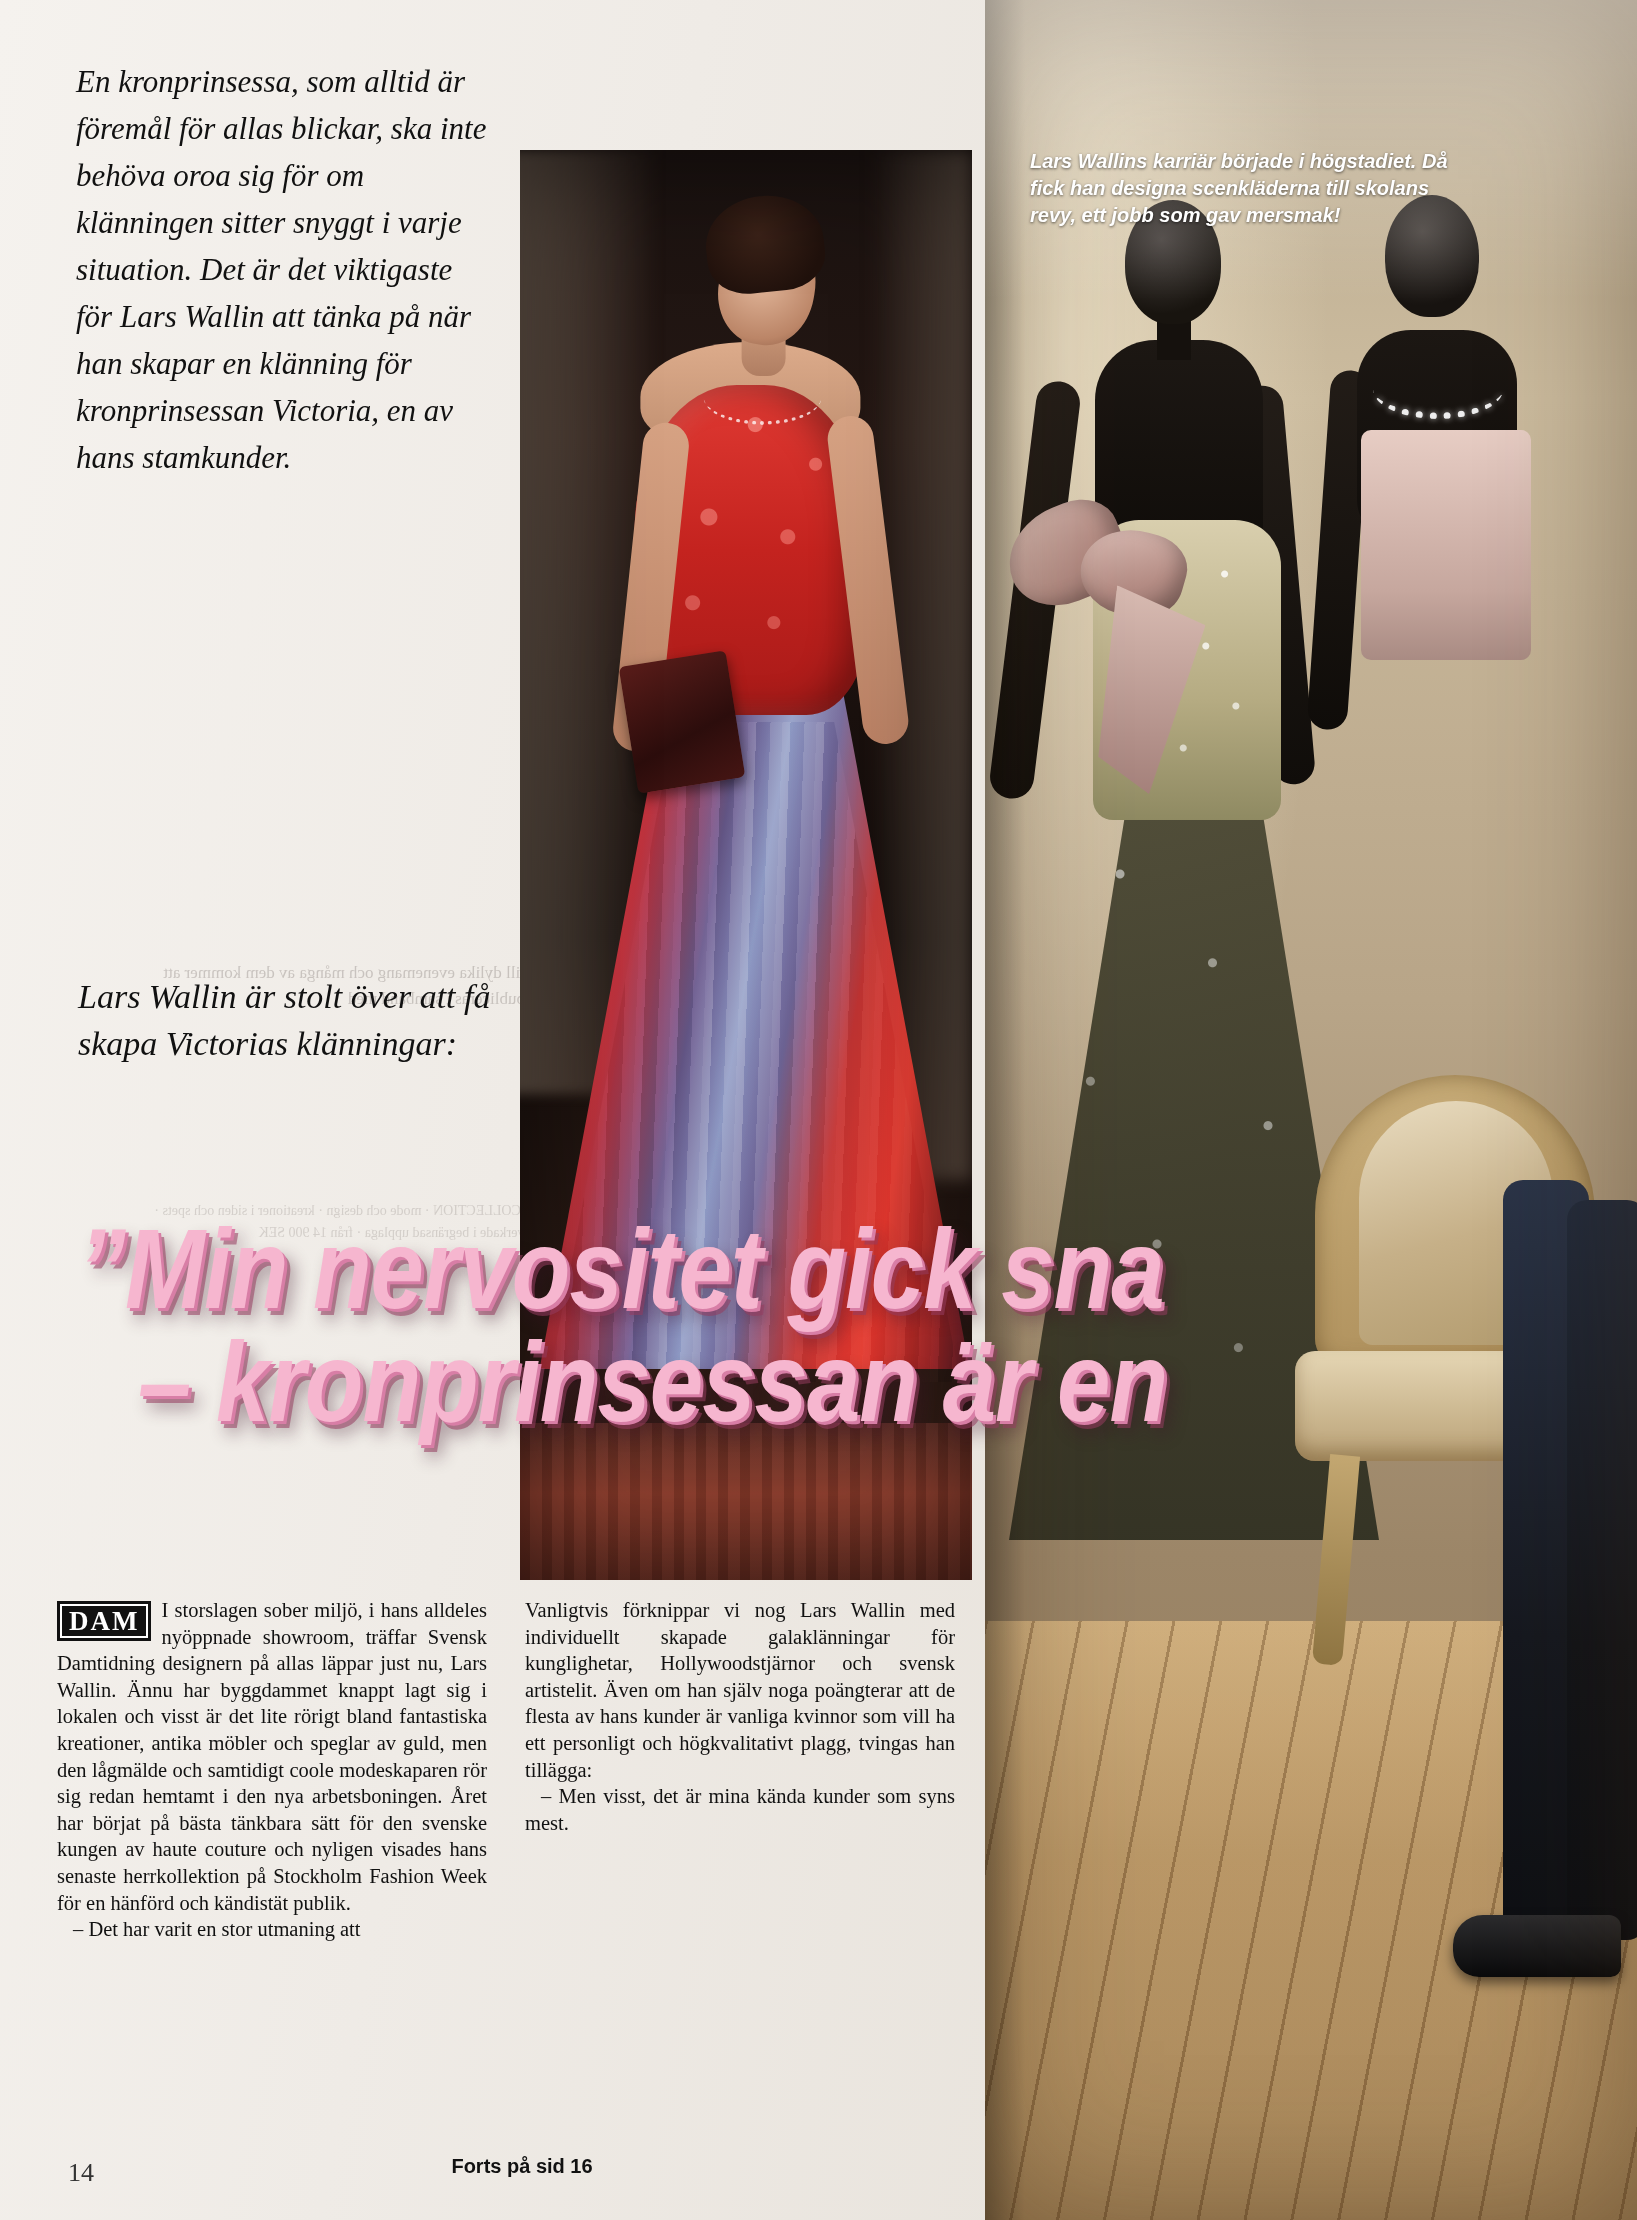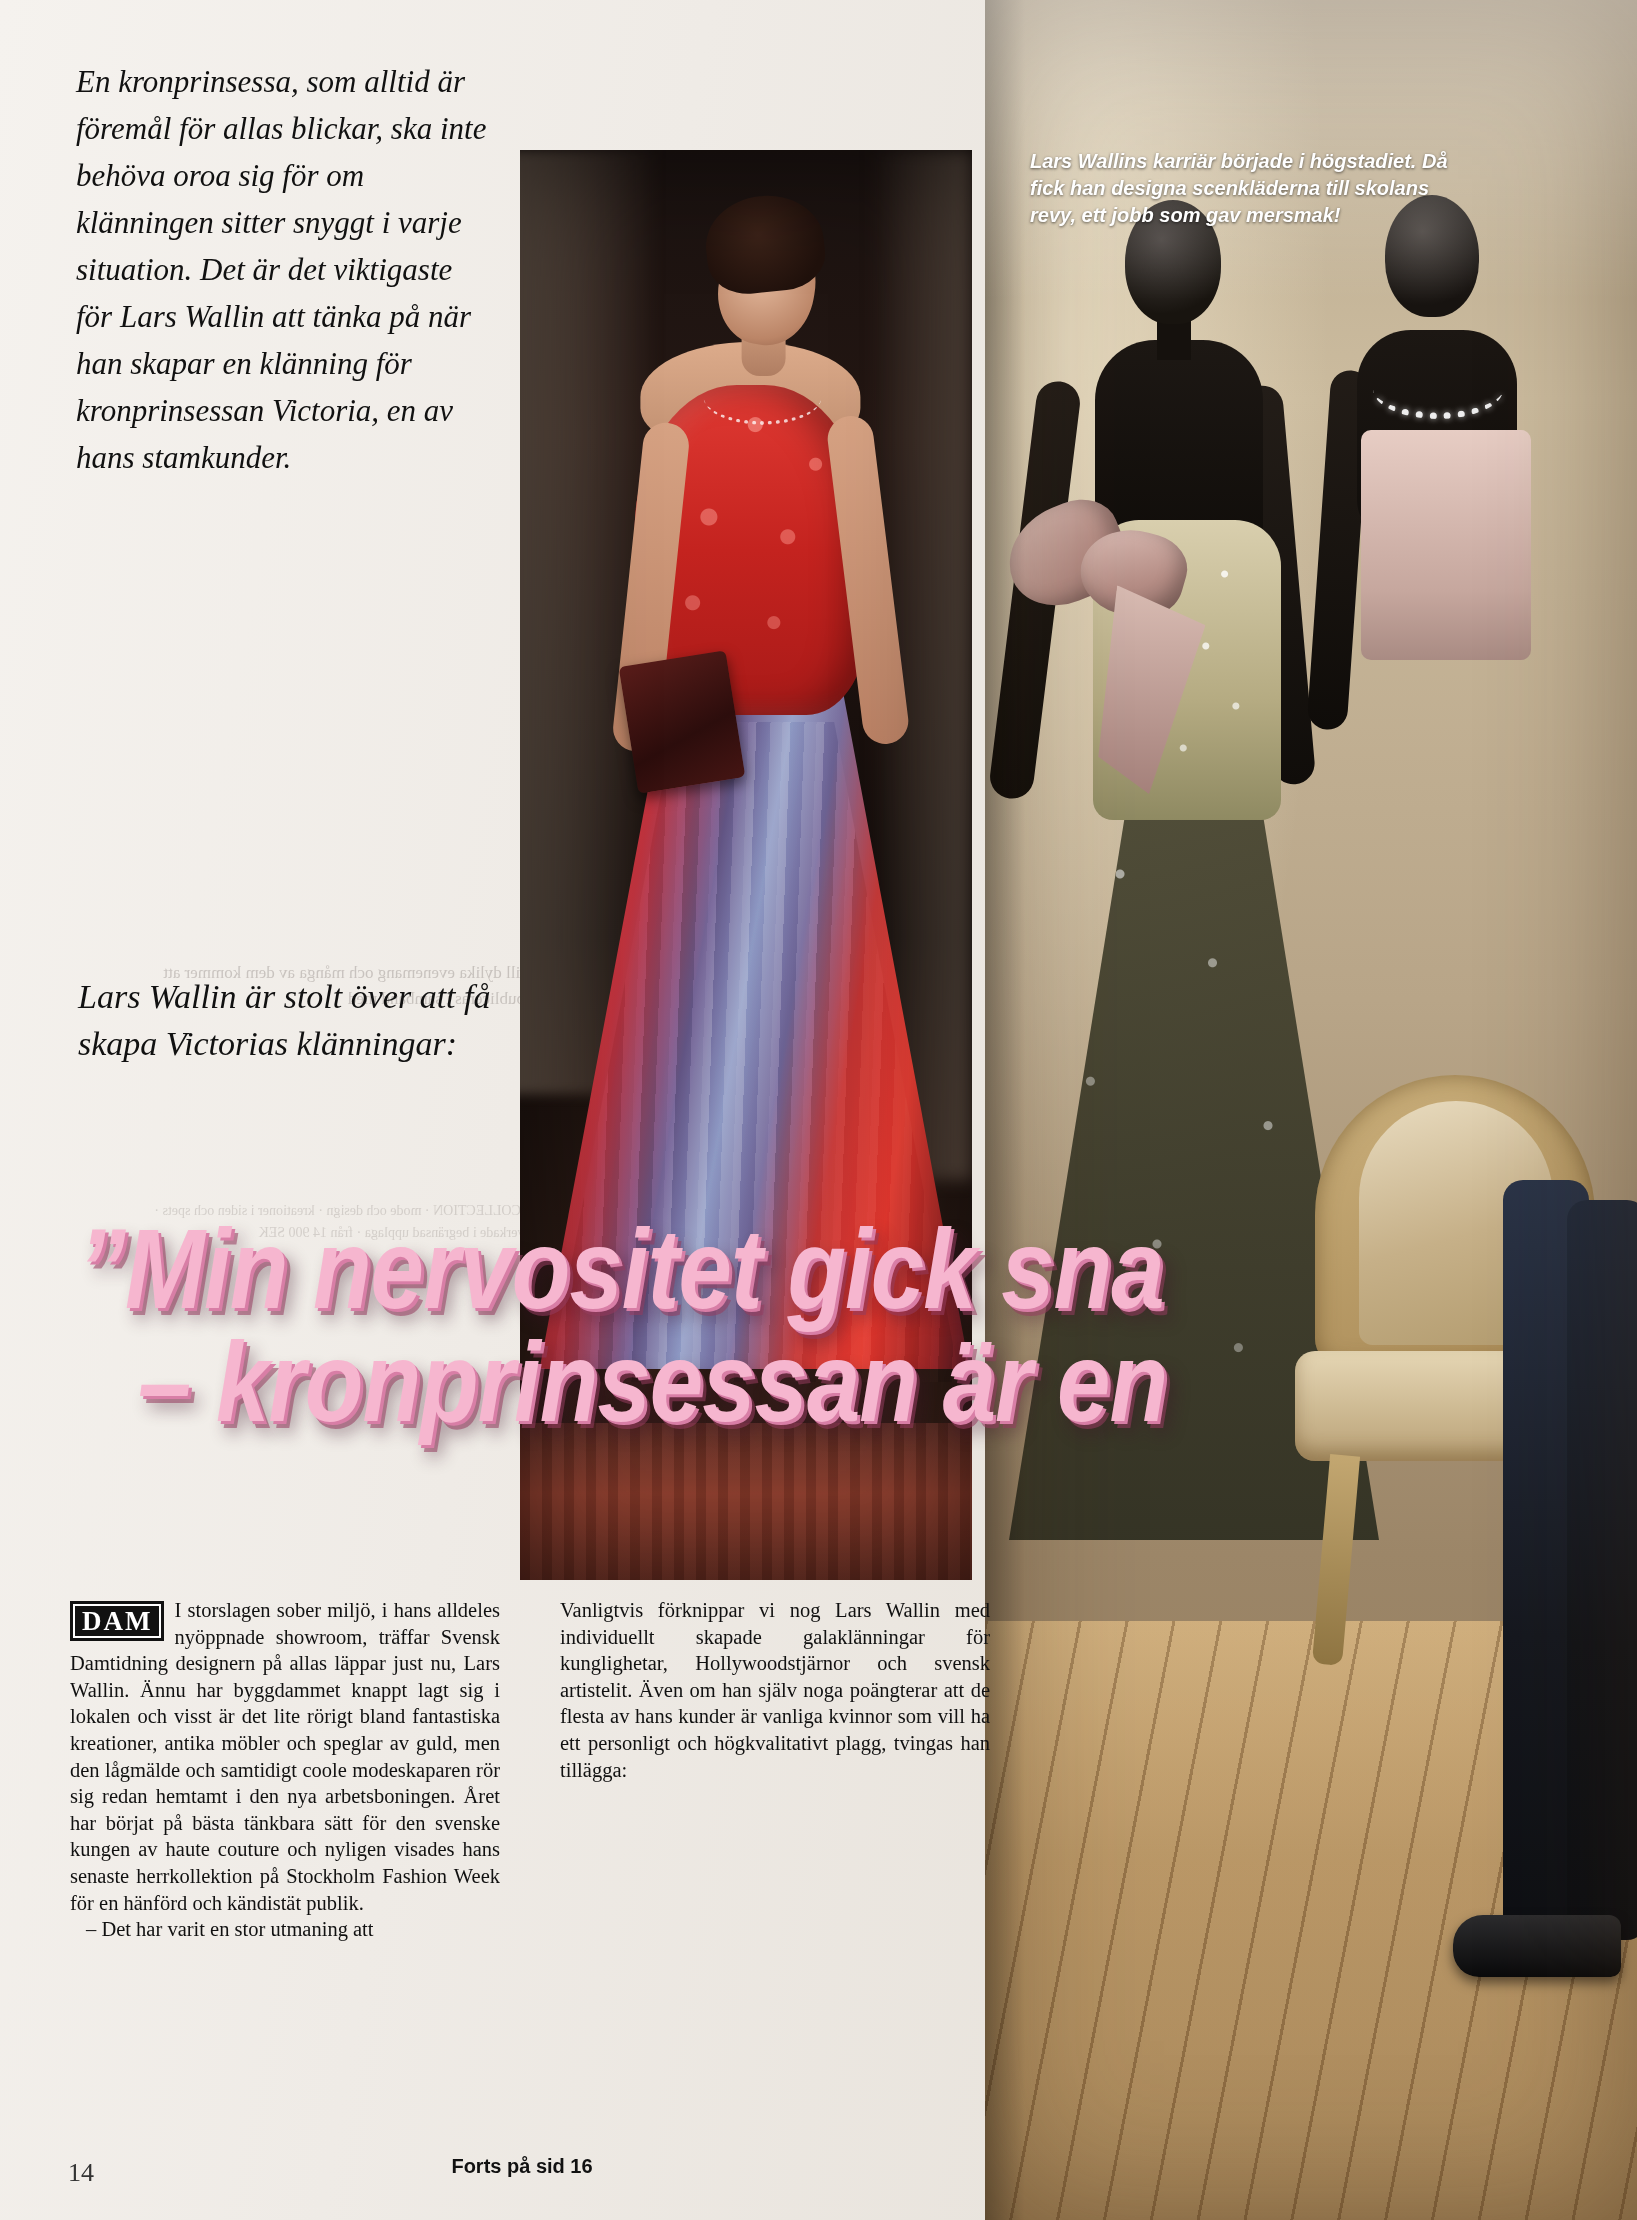--- a/index.html
+++ b/index.html
@@ -426,24 +426,24 @@
     font-style: italic;
     font-size: 20px;
     line-height: 27px;
     color: #ffffff;
     text-shadow: 0 1px 3px rgba(0,0,0,.6);
   }
 
   
   .body-cols {
     position: absolute;
-    left: 70px; top: 1597px;
+    left: 57px; top: 1597px;
     width: 920px;
     display: flex;
-    gap: 60px;
+    gap: 38px;
   }
   .col {
     width: 430px;
     font-family: "Liberation Serif", serif;
     font-size: 20.5px;
     line-height: 26.6px;
     color: #111;
     text-align: justify;
     hyphens: auto;
   }
@@ -568,19 +568,20 @@
 
   <div class="caption">Lars Wallins karriär började i högstadiet. Då fick han designa scenkläderna till skolans revy, ett jobb som gav mersmak!</div>
 
   <div class="body-cols">
     <div class="col">
       <p><span class="dropcap-logo">DAM</span><span>I storslagen sober miljö, i hans alldeles nyöppnade showroom, träffar Svensk Damtidning designern på allas läppar just nu, Lars Wallin. Ännu har byggdammet knappt lagt sig i lokalen och visst är det lite rörigt bland fantastiska kreationer, antika möbler och speglar av guld, men den lågmälde och samtidigt coole modeskaparen rör sig redan hemtamt i den nya arbetsboningen. Året har börjat på bästa tänkbara sätt för den svenske kungen av haute couture och nyligen visades hans senaste herrkollektion på Stockholm Fashion Week för en hänförd och kändistät publik.</span></p>
       <p>– Det har varit en stor utmaning att</p>
     </div>
     <div class="col">
       <p>Vanligtvis förknippar vi nog Lars Wallin med individuellt skapade galaklänningar för kunglighetar, Hollywoodstjärnor och svensk artistelit. Även om han själv noga poängterar att de flesta av hans kunder är vanliga kvinnor som vill ha ett personligt och högkvalitativt plagg, tvingas han tillägga:</p>
+      <p>– Men visst, det är mina kända kunder som syns mest.</p>
     </div>
   </div>
 
   <div class="forts">Forts på sid 16</div>
   <div class="folio">14</div>
 
 </div>
 
 </body></html>

